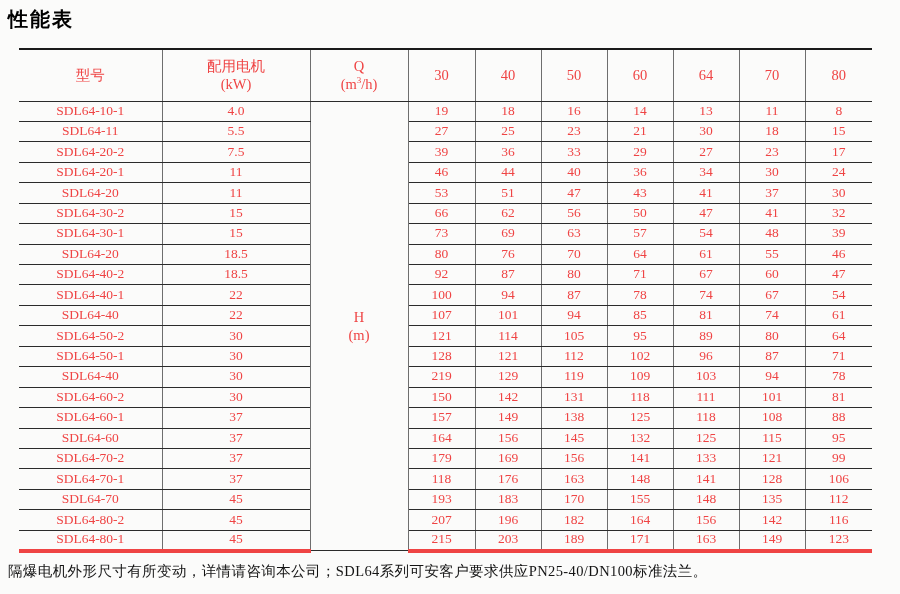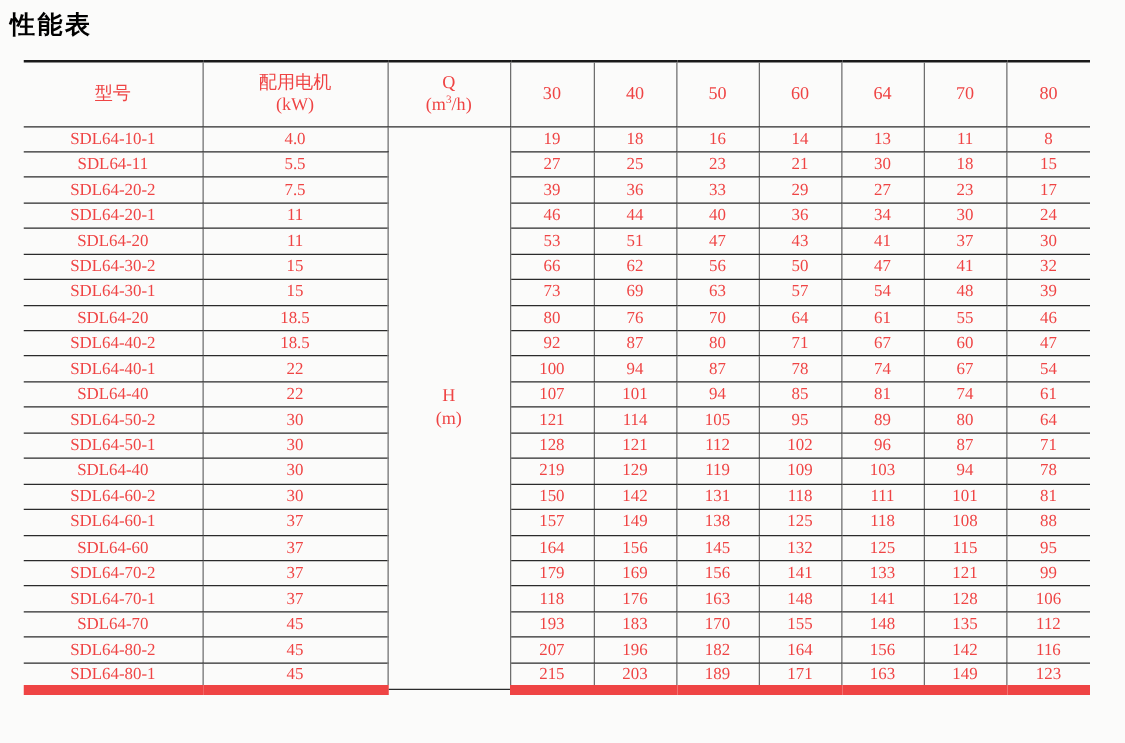--- a/index.html
+++ b/index.html
@@ -46,21 +46,21 @@
     font-weight: normal;
     line-height: 1.25;
     overflow: hidden;
     white-space: nowrap;
   }
   
   table.perf th:first-child, table.perf td.c-model { border-left: none; }
   table.perf th:last-child, table.perf td:last-child { border-right: none; }
   table.perf thead th { height: 52px; font-size: 14.5px; border-top: 2px solid #1a1a1a; }
   table.perf tbody tr { height: 20.45px; }
-  table.perf tbody tr:last-child td { border-bottom: 8px solid #ef4444; }
+  table.perf tbody tr:last-child td { border-bottom: 4px solid #ef4444; }
   td.c-h { font-size: 14.5px; line-height: 1.35; }
   sup.q-sup { font-size: 9px; vertical-align: super; line-height: 0; }
 
   .footnote {
     position: absolute;
     left: 8px;
     top: 562px;
     font-size: 14.5px;
     letter-spacing: 0.4px;
     color: #141414;
@@ -351,14 +351,15 @@
           <td class="c-val">203</td>
           <td class="c-val">189</td>
           <td class="c-val">171</td>
           <td class="c-val">163</td>
           <td class="c-val">149</td>
           <td class="c-val">123</td>
         </tr>
       </tbody>
   </table>
 
+  <div class="footnote">隔爆电机外形尺寸有所变动，详情请咨询本公司；SDL64系列可安客户要求供应PN25-40/DN100标准法兰。</div>
 
 </div>
 
 </body></html>

